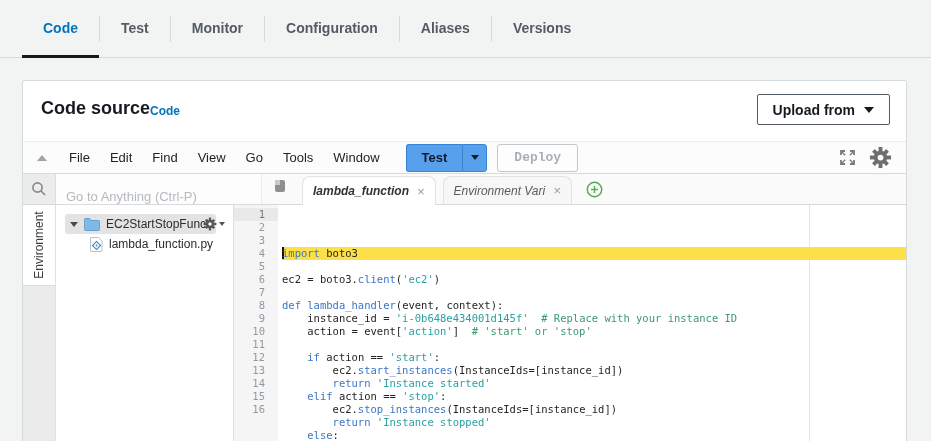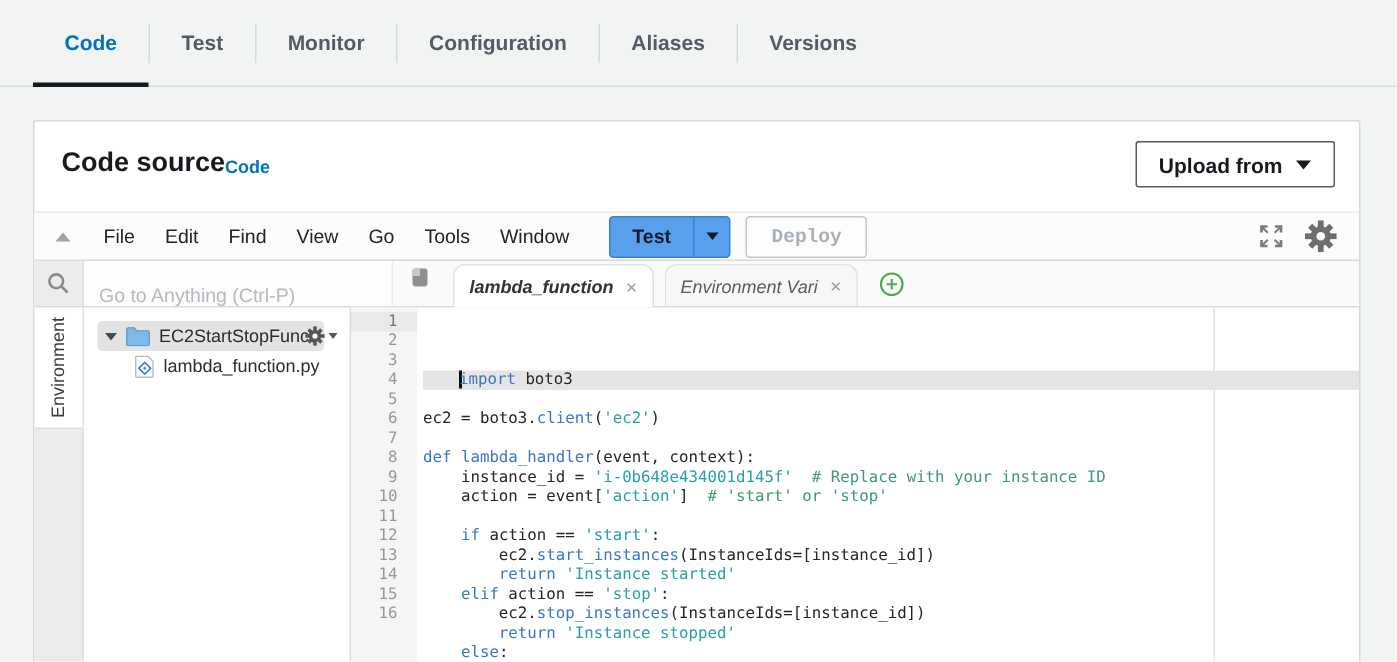--- a/index.html
+++ b/index.html
@@ -79,21 +79,21 @@
   .tree-icon{margin-right:6px;display:flex;}
   
   .editor{flex:1;background:#fff;display:flex;position:relative;
     font-family:"DejaVu Sans Mono",monospace;font-size:10.5px;line-height:13px;}
   .gutter{width:44px;background:#f5f5f5;color:#9099a2;text-align:right;padding-top:3px;box-sizing:border-box;z-index:2;}
   .gutter div{height:13px;padding-right:13px;}
   .gutter div.active{background:#e9e9e9;color:#6d7780;}
   .code{flex:1;padding:3px 0 0 4px;white-space:pre;position:relative;z-index:1;}
   .ruler{position:absolute;left:531px;top:0;bottom:0;width:1px;background:#e4e4e4;z-index:0;}
   .code-line{height:13px;position:relative;z-index:1;}
-  .code-line.active{background:#e5e5e5;padding-left:24px;}
+  .code-line.active{background:#fde047;}
   .cursor{display:inline-block;width:2px;height:12px;background:#111;margin-right:-2px;vertical-align:text-top;}
   .tk-pl{color:#242424;}
   .tk-kw{color:#3a76c6;}
   .tk-fn{color:#3a76c6;}
   .tk-str{color:#28a0a2;}
   .tk-com{color:#3d9970;}
 </style>
 </head>
 <body>
 

